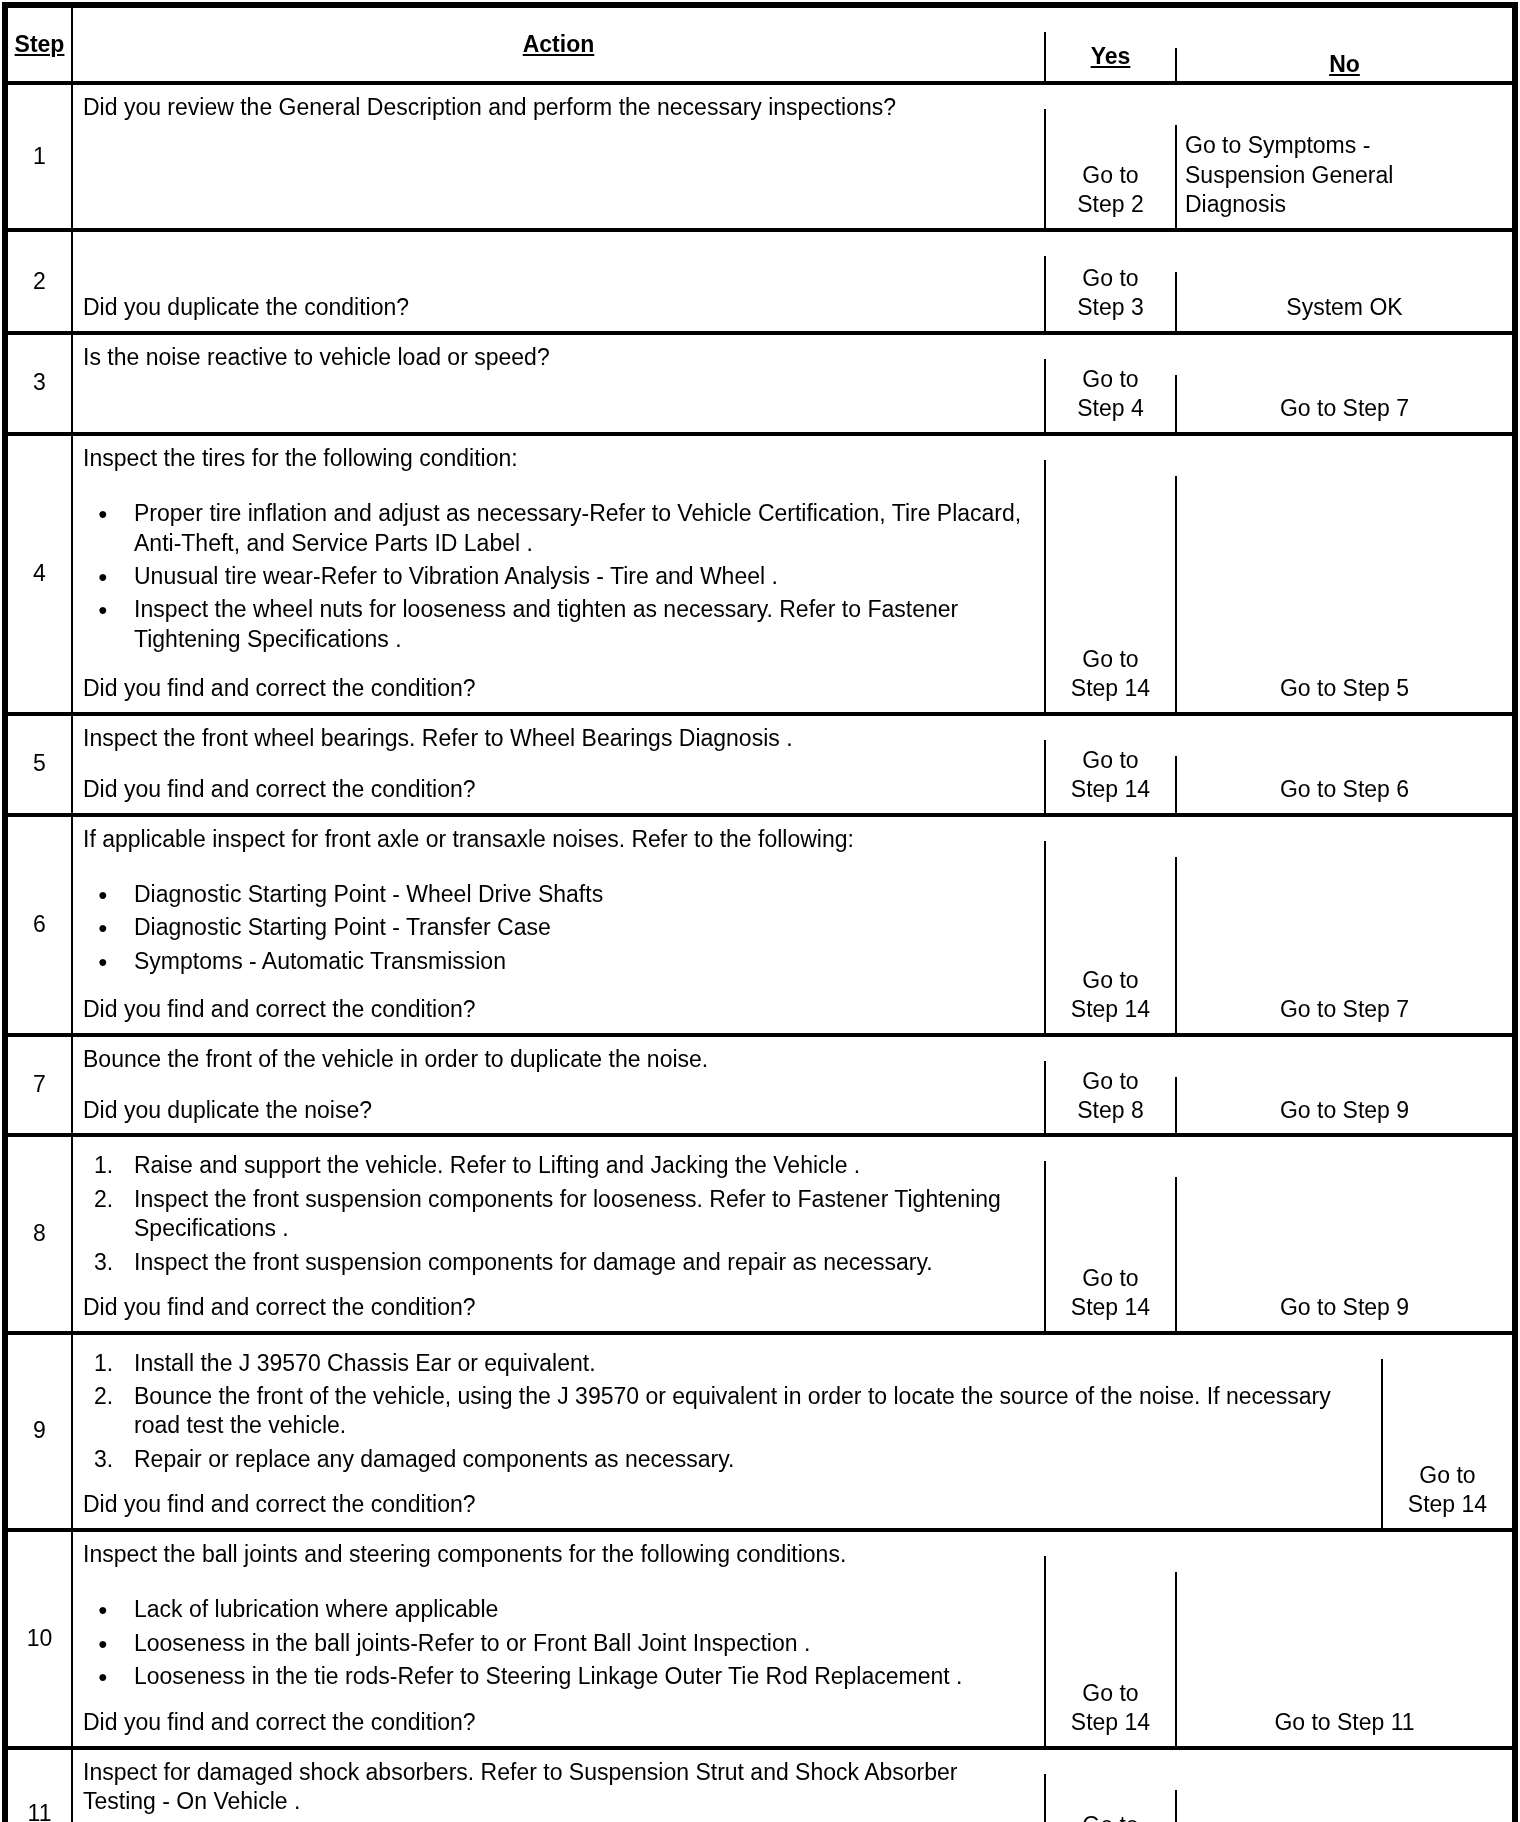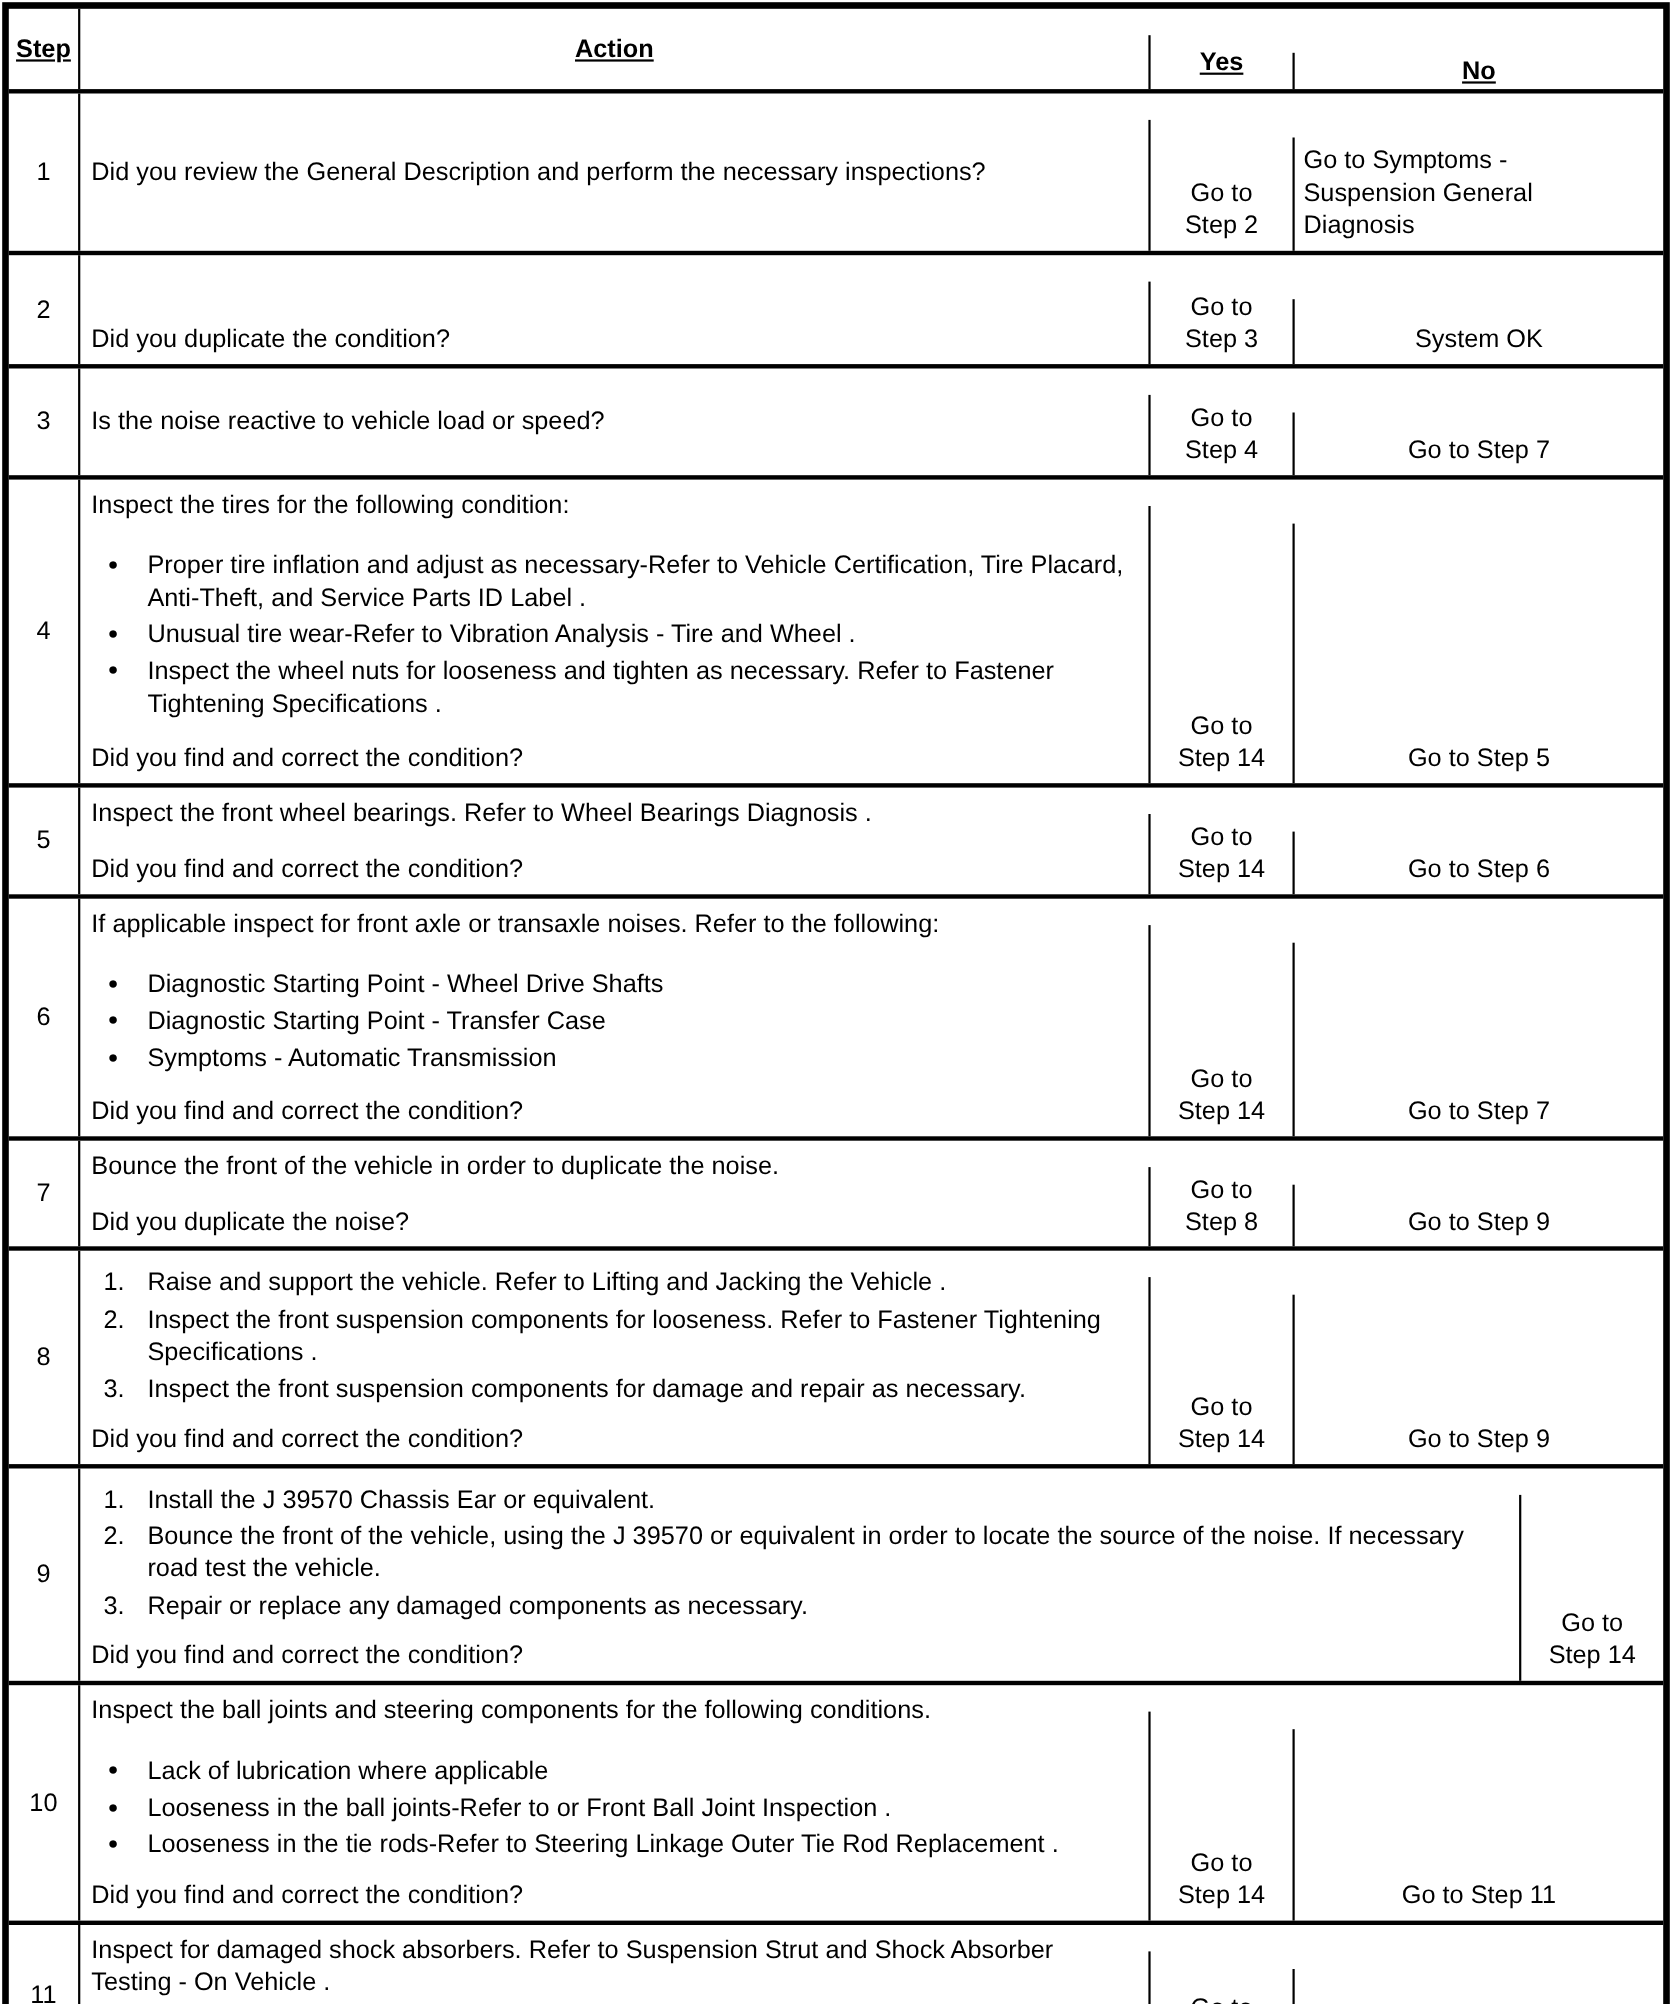--- a/index.html
+++ b/index.html
@@ -18,21 +18,21 @@
   .cell { min-width: 0; }
   .c-step {
     flex: 0 0 63px;
     display: flex; align-items: center; justify-content: center;
     text-align: center; padding: 2px;
   }
   .c-action {
     flex: 1 1 auto;
     border-left: 2px solid #000;
     padding: 8px 10px;
-    display: flex; flex-direction: column; justify-content: center;
+    display: flex; flex-direction: column;
   }
   .c-yes { flex: 0 0 131px; margin-top: 24px; }
   .c-no { flex: 0 0 337px; margin-top: 40px; }
   .c-yes, .c-no {
     border-left: 2px solid #000;
     display: flex; flex-direction: column;
     justify-content: flex-end; align-items: center;
     text-align: center;
     padding: 6px 8px 8px;
     white-space: pre-line;

